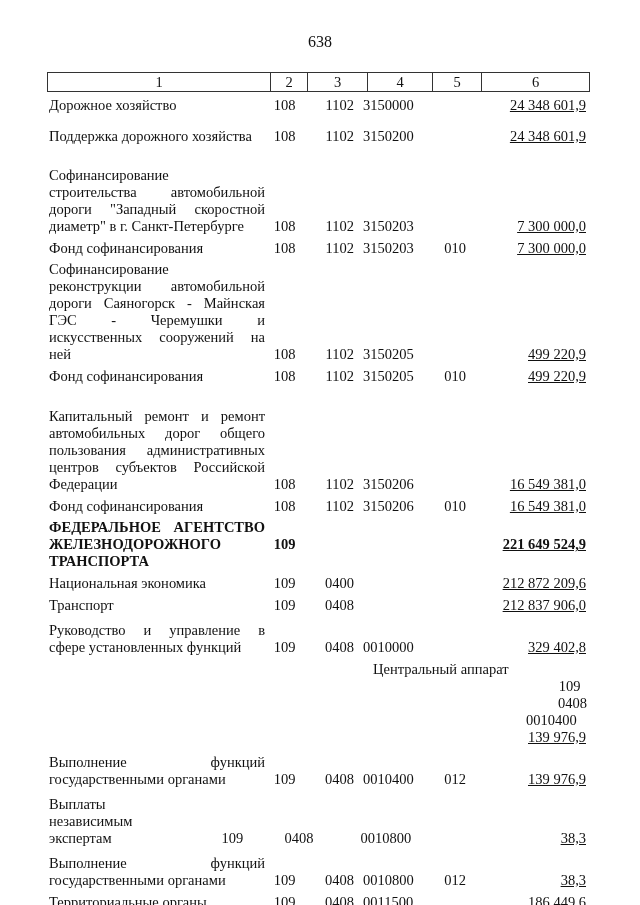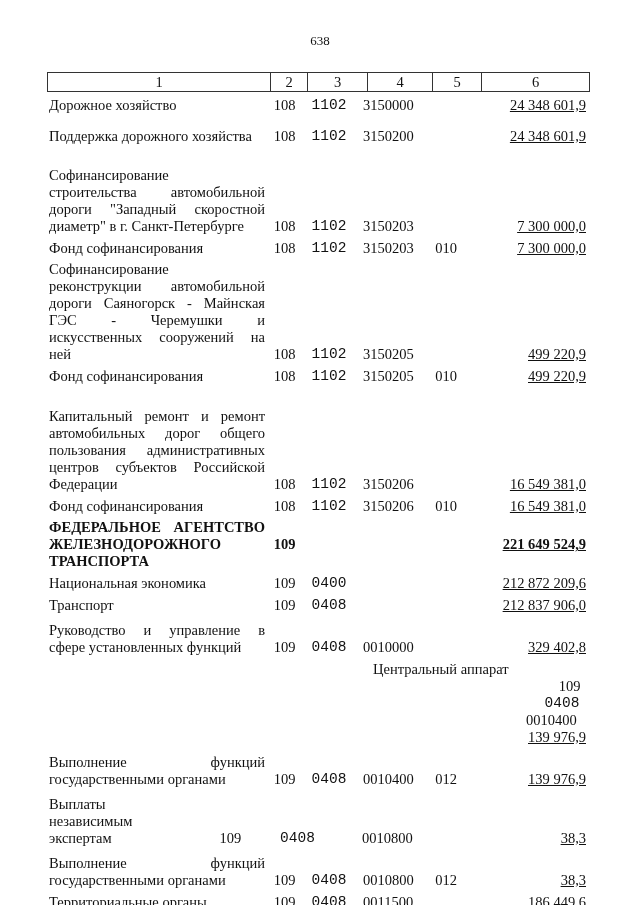--- a/index.html
+++ b/index.html
@@ -2,39 +2,39 @@
 <html><head>
 <meta charset="utf-8">
 <style>
   html, body { margin: 0; padding: 0; background: #ffffff; }
   body {
     width: 640px; height: 905px; position: relative; overflow: hidden;
     font-family: "Liberation Serif", serif; color: #111; font-size: 14.5px;
   }
   .page-number {
     position: absolute; top: 33px; left: 0; width: 640px; text-align: center;
-    font-size: 13px;
+    font-size: 16px;
   }
   table.hdr {
     position: absolute; top: 72px; left: 47px; width: 542px;
     border-collapse: collapse; table-layout: fixed;
   }
   table.hdr td {
     border: 1px solid #333; text-align: center; height: 18px; padding: 0;
     font-size: 14.5px; line-height: 18px;
   }
   .rows { position: absolute; top: 93px; left: 47px; width: 542px; }
   .row { position: relative; display: flex; align-items: flex-end; }
   .c1 { width: 218px; text-align: justify; line-height: 17px; padding-left: 2px; box-sizing: border-box; }
   .c1 .line { display: block; text-align: justify; text-align-last: justify; }
   .c1 .line.last { text-align-last: left; }
   .c2 { width: 39px; text-align: center; line-height: 17px; }
-  .c3 { width: 52px; text-align: center; line-height: 17px; padding-right: 2px; box-sizing: border-box; font-family: Liberation Mono, monospace; }
+  .c3 { width: 52px; text-align: right; line-height: 17px; padding-right: 2px; box-sizing: border-box; }
   .c4 { width: 70px; text-align: left; line-height: 17px; padding-left: 7px; box-sizing: border-box; }
-  .c5 { width: 40px; text-align: center; line-height: 17px; }
+  .c5 { width: 40px; text-align: right; line-height: 17px; }
   .c6 { width: 123px; text-align: right; line-height: 17px; padding-right: 3px; box-sizing: border-box; text-decoration: underline; }
   .bold { font-weight: bold; }
 </style>
 </head>
 <body>
 
 <div class="page-number">638</div>
 
 <table class="hdr">
   <colgroup>

